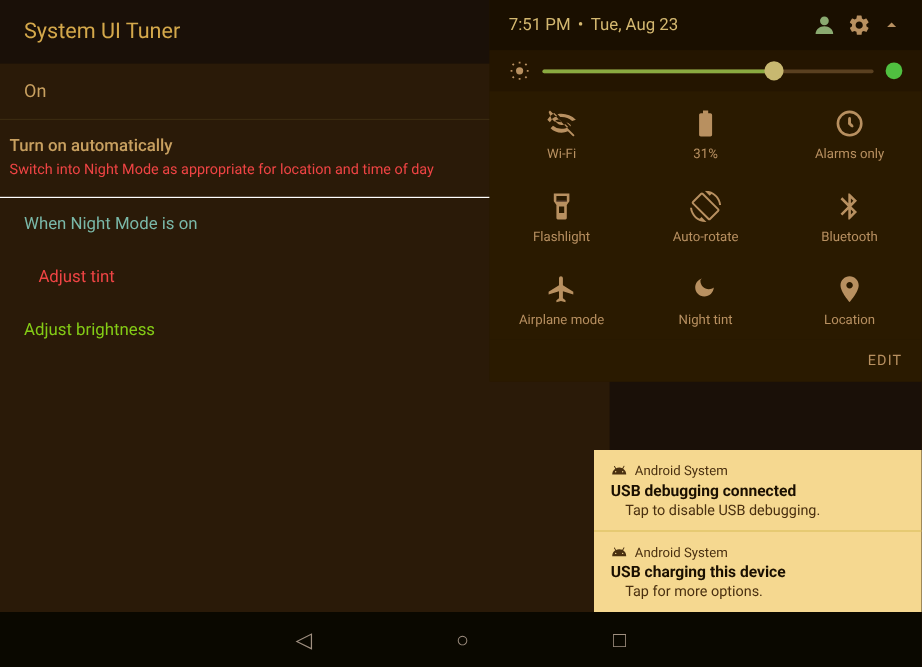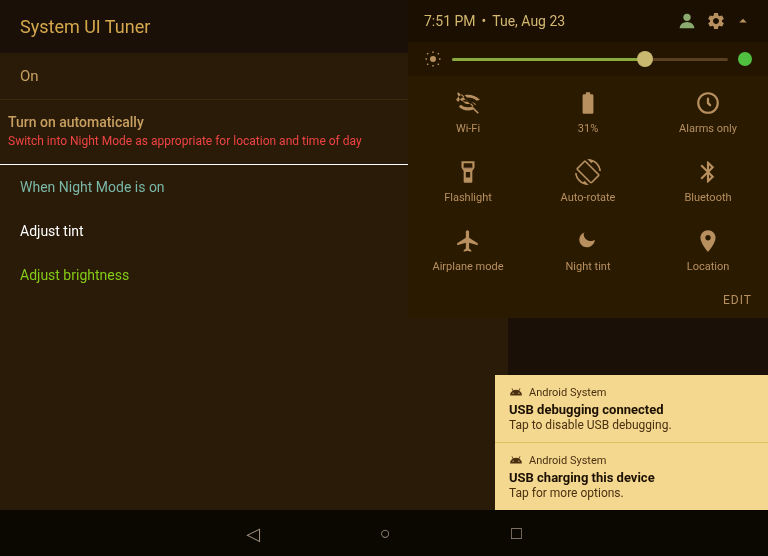--- a/index.html
+++ b/index.html
@@ -54,23 +54,23 @@
       line-height: 1.4;
     }
 
     .setting-link {
       color: #7ab8a8;
       font-size: 14px;
       padding: 14px 20px;
     }
 
     .setting-muted {
-      color: #ffffff;
+      color: #ef4444;
       font-size: 14px;
-      padding: 14px 20px;
+      padding: 14px 32px;
     }
 
     .setting-plain {
       color: #84cc16;
       font-size: 14px;
       padding: 14px 20px;
     }
 
     
     .right-panel {
@@ -211,20 +211,21 @@
     .notif-title {
       font-size: 13px;
       font-weight: 700;
       color: #1a0f00;
     }
 
     .notif-desc {
       font-size: 12px;
       color: #4a3010;
       margin-top: 1px;
+      margin-left: 12px;
     }
 
     
     .bottom-nav {
       position: absolute;
       bottom: 0;
       left: 0;
       width: 768px;
       height: 46px;
       background: #0a0800;

